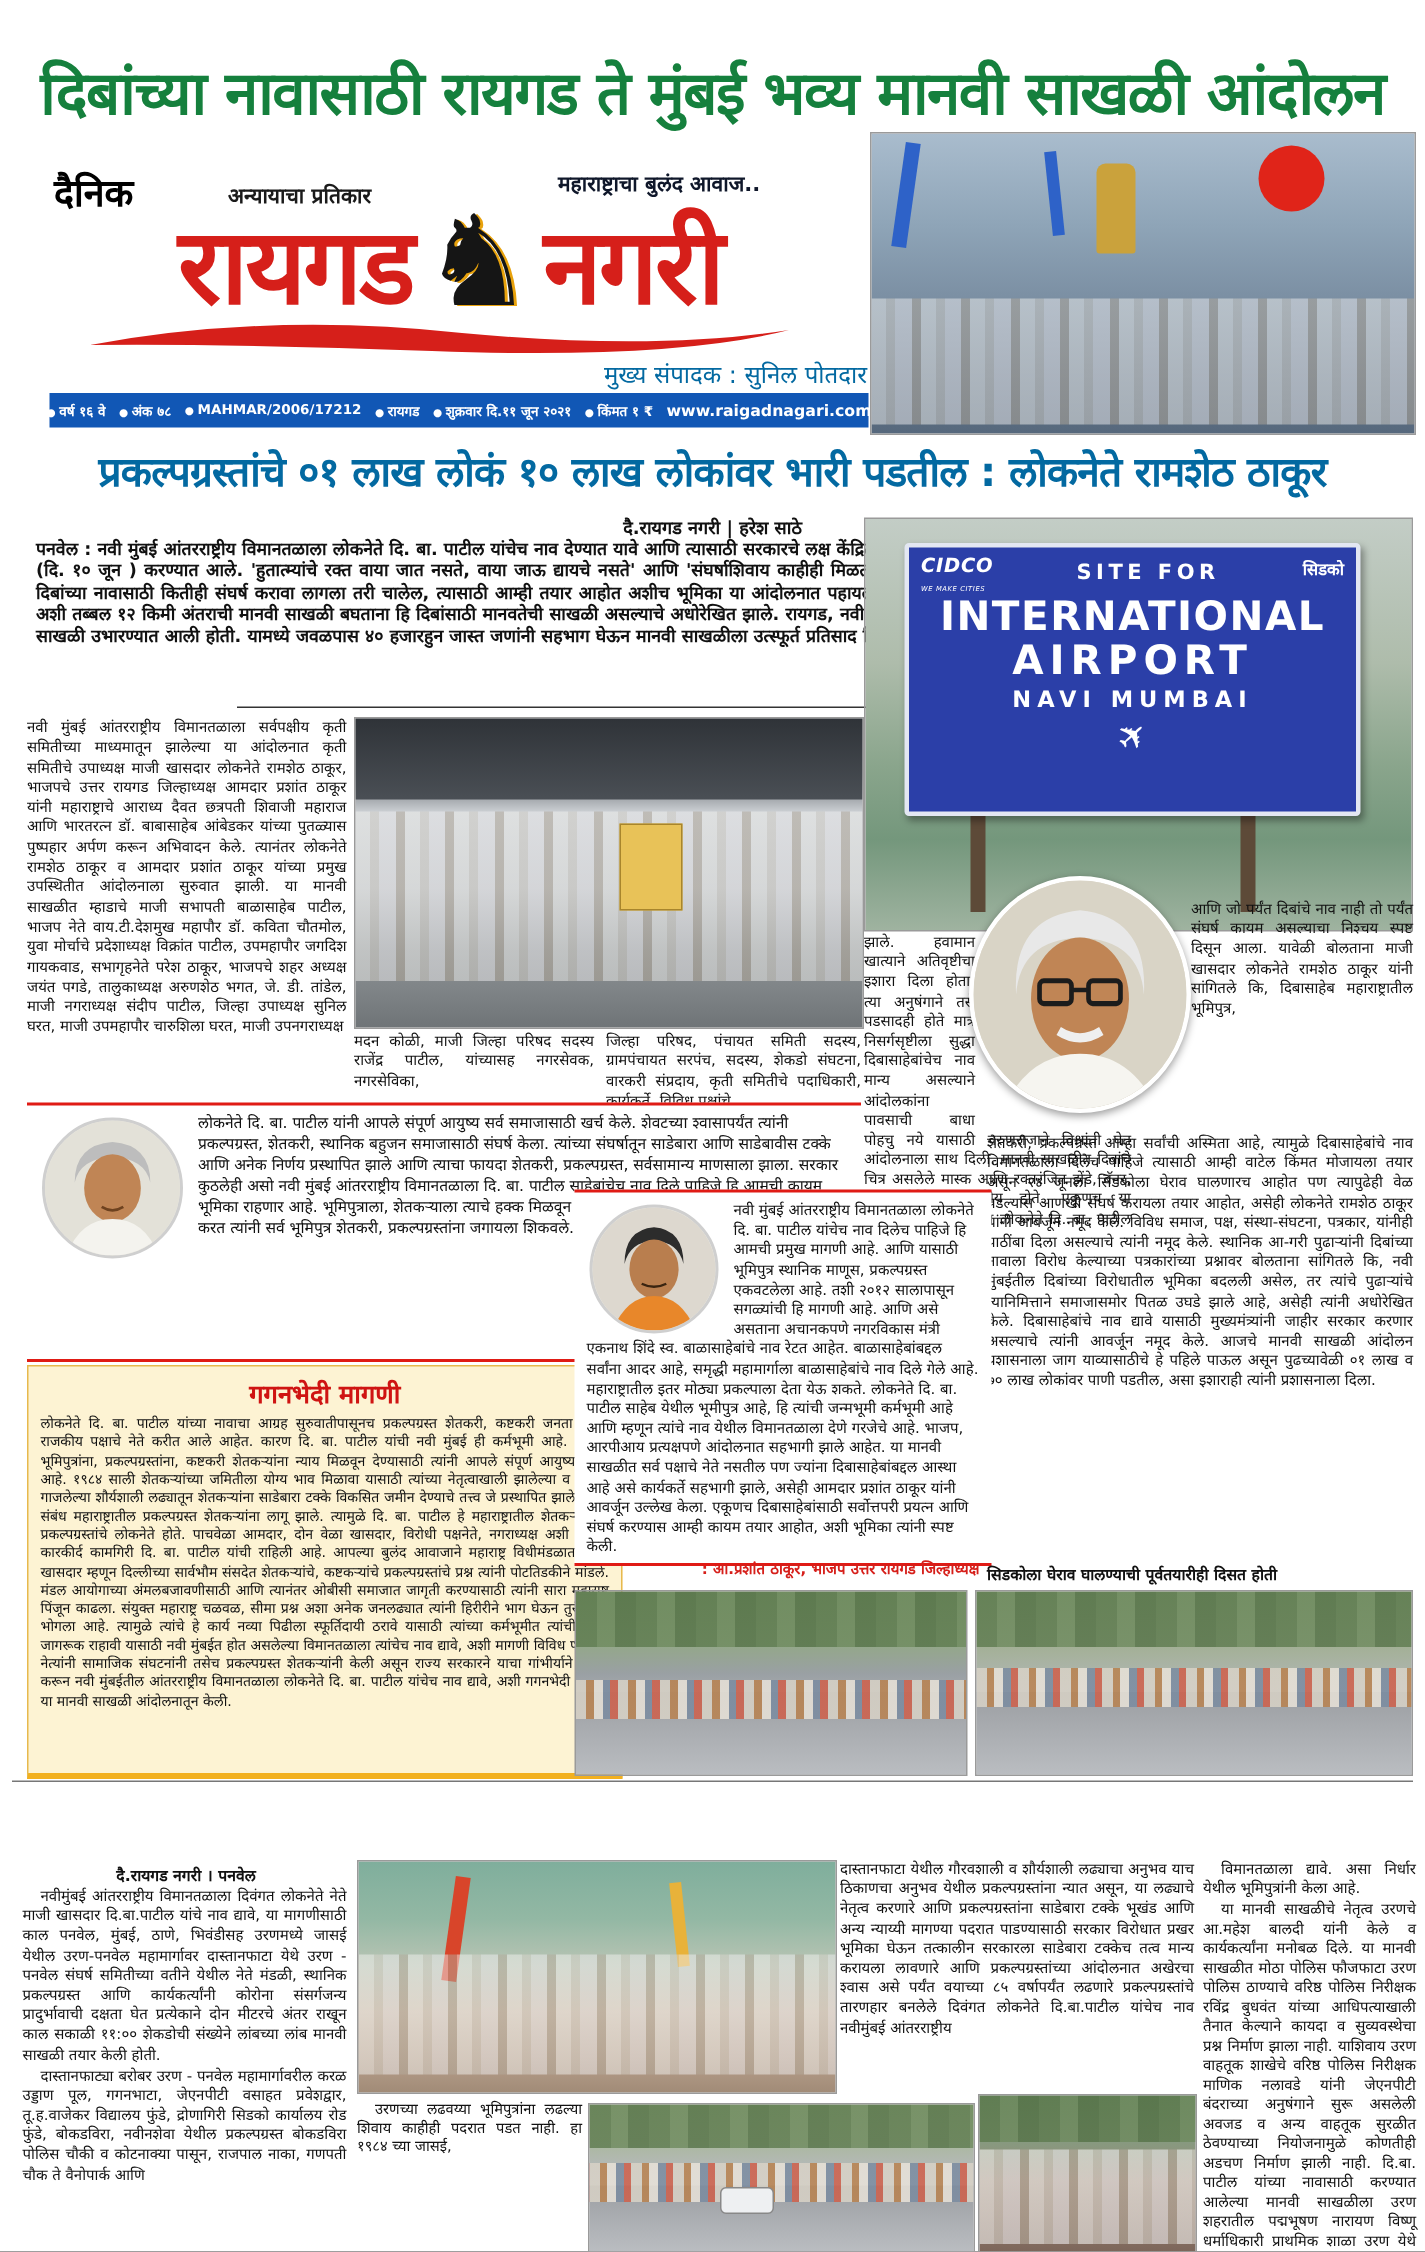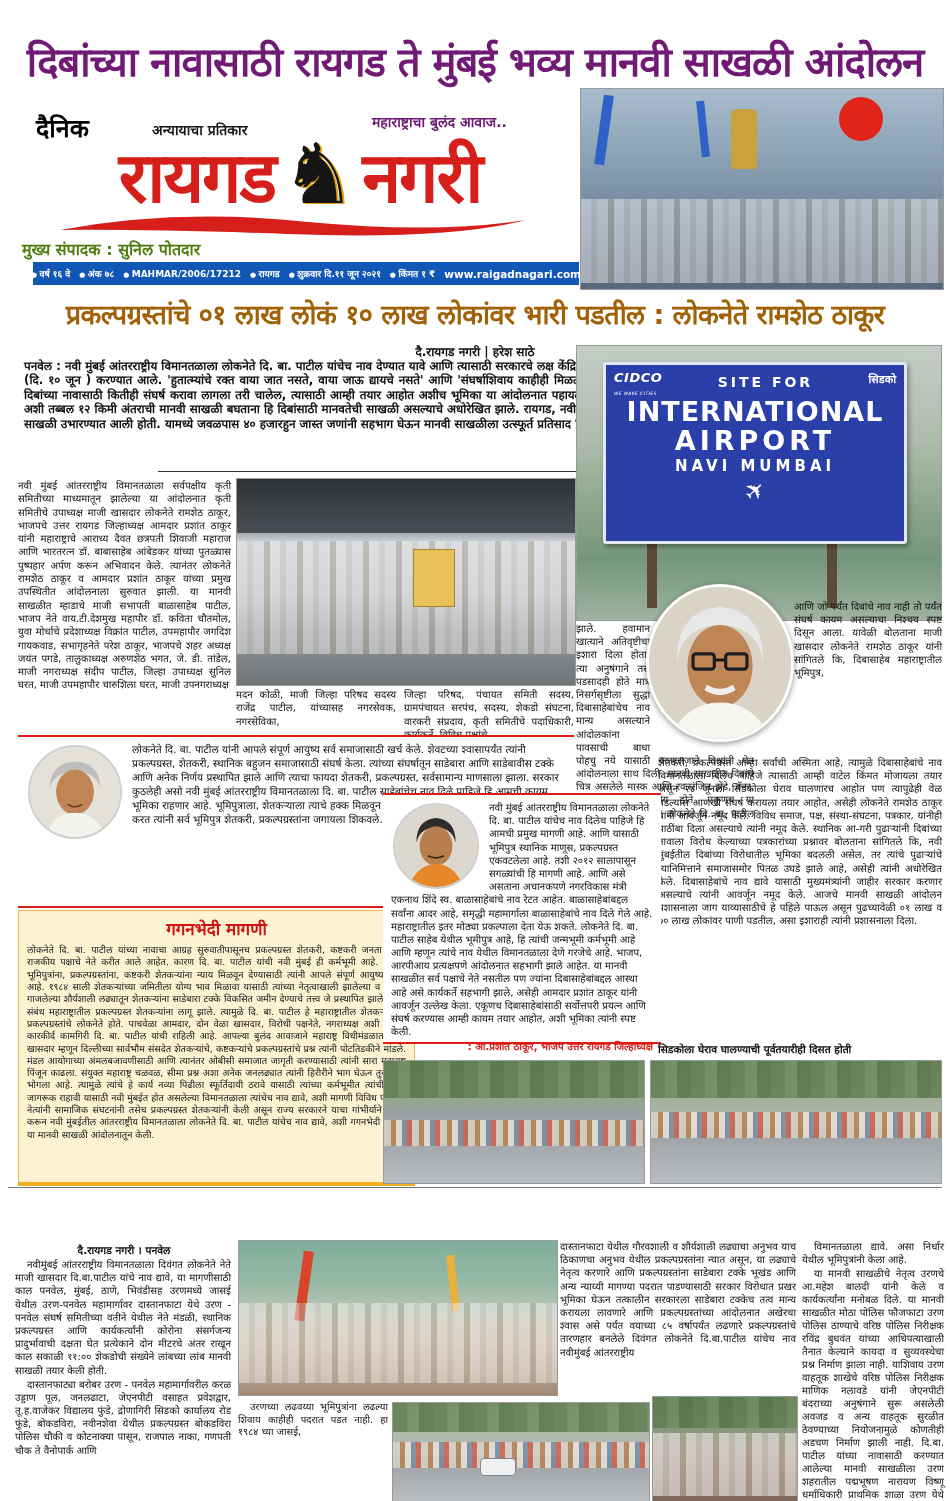--- a/index.html
+++ b/index.html
@@ -4,37 +4,37 @@
 <style>
   html,body{margin:0;padding:0;background:#555;}
   .page{position:relative;width:950px;height:1501px;margin:0 auto;background:#ffffff;
         font-family:"DejaVu Sans",sans-serif;color:#111;overflow:hidden;}
   .abs{position:absolute;}
   .jus{text-align:justify;}
   .ph{position:absolute;overflow:hidden;border:1px solid #9a9a9a;}
   .phdec{position:absolute;}
   
   .banner{left:0;top:16px;width:950px;height:88px;display:flex;align-items:center;justify-content:center;}
-  .banner h1{margin:0;font-size:40px;font-weight:800;letter-spacing:-1px;white-space:nowrap;color:#701a75;}
+  .banner h1{margin:0;font-size:40px;font-weight:800;letter-spacing:-1px;white-space:nowrap;color:#15803d;}
   
   .daily{left:36px;top:110px;font-size:25px;font-weight:800;color:#000;}
   .slog1{left:152px;top:120px;font-size:14px;font-weight:700;color:#1a1a1a;}
-  .slog2{left:372px;top:112px;font-size:14px;font-weight:700;color:#701a75;}
+  .slog2{left:372px;top:112px;font-size:14px;font-weight:700;color:#0f172a;}
   .titlerow{left:22px;top:128px;width:556px;height:100px;display:flex;align-items:center;justify-content:center;gap:6px;}
   .tword{font-size:70px;font-weight:800;color:#d61f1a;letter-spacing:-2px;line-height:1;}
   .horse{font-size:84px;line-height:1;color:#151515;text-shadow:2px 1px 0 #e8a20c;transform:translateY(-4px);}
   .swoosh{left:58px;top:214px;width:470px;height:26px;}
-  .editor{left:22px;top:238px;width:556px;text-align:left;font-size:16px;font-weight:700;color:#4d7c0f;}
+  .editor{left:22px;top:238px;width:556px;text-align:right;font-size:16px;font-weight:400;color:#0369a1;}
   .infobar{left:33px;top:262px;width:546px;height:23px;background:#1157b5;display:flex;align-items:center;
            justify-content:center;gap:9px;color:#fff;font-size:9px;font-weight:700;white-space:nowrap;}
   .infobar .it::before{content:"● ";font-size:7px;}
   .infobar .web{font-size:10.5px;font-weight:800;}
   
   .hl2{left:6px;top:291px;width:938px;height:44px;display:flex;align-items:center;justify-content:center;}
-  .hl2 h2{margin:0;font-size:27px;font-weight:800;letter-spacing:-0.5px;white-space:nowrap;color:#a16207;}
+  .hl2 h2{margin:0;font-size:27px;font-weight:800;letter-spacing:-0.5px;white-space:nowrap;color:#0369a1;}
   
   .lead-by{left:20px;top:343px;width:910px;text-align:center;font-size:12px;font-weight:800;}
   .lead-tx{left:24px;top:359px;width:902px;height:110px;font-size:11.8px;line-height:1.22;font-weight:700;}
   .lead-rule{left:158px;top:471px;width:634px;border-bottom:1.5px solid #333;}
   
   .col1{left:18px;top:479px;width:213px;height:248px;font-size:10px;line-height:1.33;}
   .capcol{top:688px;height:46px;font-size:10px;line-height:1.33;}
   .c2{left:236px;width:160px;} .c3{left:404px;width:170px;}
   .midcol{left:576px;top:622px;width:178px;height:168px;font-size:10px;line-height:1.32;}
   .midcol .spacer{float:right;width:104px;height:120px;}
@@ -254,21 +254,21 @@
     <div class="phdec treeband"></div>
     <div class="phdec roadband"></div>
     <div class="phdec band" style="top:42%;"></div>
   </div>
 
   <div class="abs sep"></div>
 
   <div class="abs bby">दै.रायगड नगरी । पनवेल</div>
   <div class="abs bcol1 jus">
     <span class="para">नवीमुंबई आंतरराष्ट्रीय विमानतळाला दिवंगत लोकनेते नेते माजी खासदार दि.बा.पाटील यांचे नाव द्यावे, या मागणीसाठी काल पनवेल, मुंबई, ठाणे, भिवंडीसह उरणमध्ये जासई येथील उरण-पनवेल महामार्गावर दास्तानफाटा येथे उरण - पनवेल संघर्ष समितीच्या वतीने येथील नेते मंडळी, स्थानिक प्रकल्पग्रस्त आणि कार्यकर्त्यांनी कोरोना संसर्गजन्य प्रादुर्भावाची दक्षता घेत प्रत्येकाने दोन मीटरचे अंतर राखून काल सकाळी ११:०० शेकडोची संख्येने लांबच्या लांब मानवी साखळी तयार केली होती.</span>
-    <span class="para">दास्तानफाट्या बरोबर उरण - पनवेल महामार्गावरील करळ उड्डाण पूल, जनलढाटा, जेएनपीटी वसाहत प्रवेशद्वार, तू.ह.वाजेकर विद्यालय फुंडे, द्रोणागिरी सिडको कार्यालय रोड फुंडे, बोकडविरा, नवीनशेवा येथील प्रकल्पग्रस्त बोकडविरा पोलिस चौकी व कोटनाक्या पासून, राजपाल नाका, गणपती चौक ते वैनोपार्क आणि</span>
+    <span class="para">दास्तानफाट्या बरोबर उरण - पनवेल महामार्गावरील करळ उड्डाण पूल, गगनभाटा, जेएनपीटी वसाहत प्रवेशद्वार, तू.ह.वाजेकर विद्यालय फुंडे, द्रोणागिरी सिडको कार्यालय रोड फुंडे, बोकडविरा, नवीनशेवा येथील प्रकल्पग्रस्त बोकडविरा पोलिस चौकी व कोटनाक्या पासून, राजपाल नाका, गणपती चौक ते वैनोपार्क आणि</span>
   </div>
 
   <div class="ph bphoto">
     <div class="phdec flagstrip" style="left:60px;top:10px;background:#d8452a;"></div>
     <div class="phdec flagstrip2" style="left:210px;top:14px;background:#e8b23a;"></div>
     <div class="phdec crowdband" style="top:40%;height:52%;"></div>
   </div>
 
   <div class="abs bcol2 jus">
     <span class="para">उरणच्या लढवय्या भूमिपुत्रांना लढल्या शिवाय काहीही पदरात पडत नाही. हा १९८४ च्या जासई,</span>

